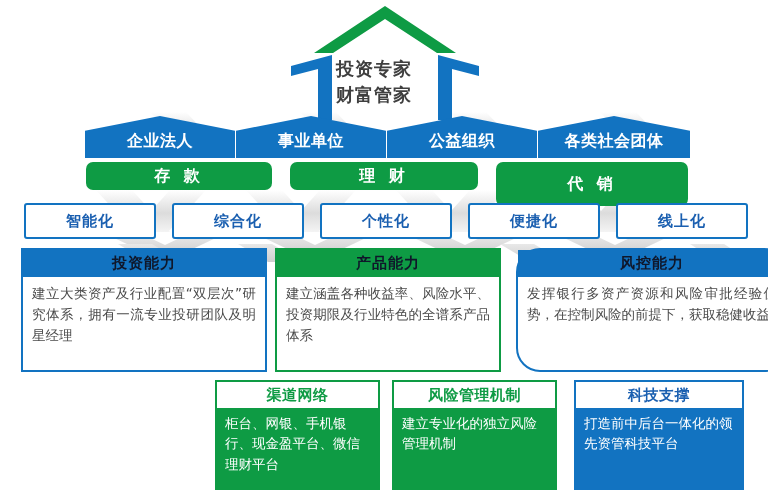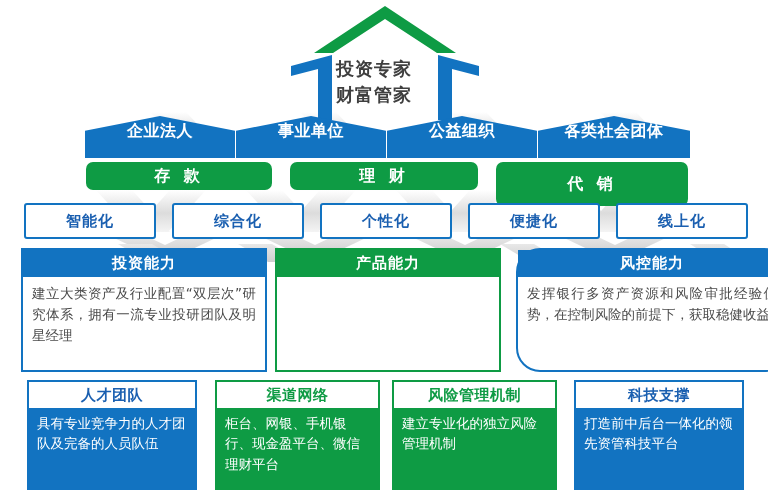--- a/index.html
+++ b/index.html
@@ -24,21 +24,21 @@
   }
   .roof-title span{display:block;white-space:nowrap;}
 
   
   .penta{
     position:absolute;
     display:flex;align-items:flex-end;justify-content:center;
     color:#ffffff;font-weight:bold;font-size:16px;
     letter-spacing:0.5px;
     box-sizing:border-box;
-    padding-bottom:16px;
+    padding-bottom:6px;
     -webkit-clip-path:polygon(0% 35%, 50% 0%, 100% 35%, 100% 100%, 0% 100%);
     clip-path:polygon(0% 35%, 50% 0%, 100% 35%, 100% 100%, 0% 100%);
     background:#1273c1;
   }
 
   
   .pill{
     position:absolute;
     display:flex;align-items:center;justify-content:center;
     background:#0e9b44;color:#fff;
@@ -57,21 +57,21 @@
   }
 
   
   .cap{
     position:absolute;box-sizing:border-box;
     border:2px solid #1273c1;background:#ffffff;
   }
   .cap.green{border-color:#0e9b44;}
   .cap-head{
     height:27px;display:flex;align-items:center;justify-content:center;
-    background:#1273c1;color:#ffffff;font-weight:bold;font-size:15px;letter-spacing:1px;
+    background:#1273c1;color:#0f172a;font-weight:bold;font-size:15px;letter-spacing:1px;
   }
   .cap.green .cap-head{background:#0e9b44;}
   .cap-body{
     padding:6px 9px 4px 9px;
     color:#4a4a4a;font-size:13.5px;line-height:1.55;
     text-align:justify;
   }
 
   
   .inv{
@@ -204,35 +204,30 @@
     <div class="cap-head">
       <span>投资能力</span>
     </div>
     <div class="cap-body">建立大类资产及行业配置“双层次”研究体系，拥有一流专业投研团队及明星经理</div>
   </div>
 
   <div class="cap green" style="left:275px;top:248px;width:226px;height:124px;">
     <div class="cap-head">
       <span>产品能力</span>
     </div>
+    <div class="cap-body">建立涵盖各种收益率、风险水平、投资期限及行业特色的全谱系产品体系</div>
   </div>
 
   <div class="cap" style="left:516px;top:248px;width:272px;height:124px;border-radius:24px;">
     <div class="cap-head">
       <span>风控能力</span>
     </div>
     <div class="cap-body">发挥银行多资产资源和风险审批经验优势，在控制风险的前提下，获取稳健收益</div>
   </div>
 
-  <div class="inv" style="left:27px;top:380px;width:170px;height:110px;">
-    <div class="inv-head">
-      <span>人才团队</span>
-    </div>
-    <div class="inv-body">具有专业竞争力的人才团队及完备的人员队伍</div>
-  </div>
 
   <div class="inv green" style="left:209px;top:380px;width:165px;height:110px;margin-left:6px;">
     <div class="inv-head">
       <span>渠道网络</span>
     </div>
     <div class="inv-body">柜台、网银、手机银行、现金盈平台、微信理财平台</div>
   </div>
 
   <div class="inv green" style="left:392px;top:380px;width:165px;height:110px;">
     <div class="inv-head">

